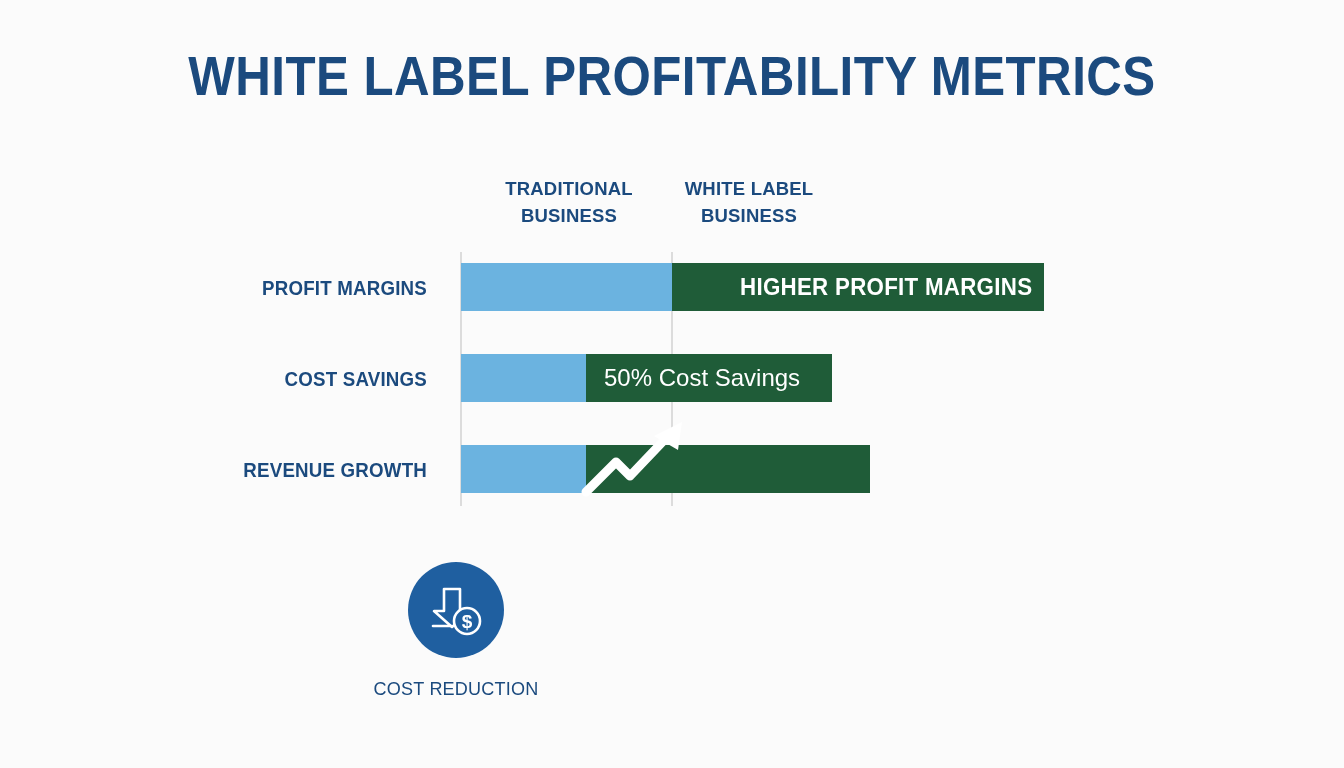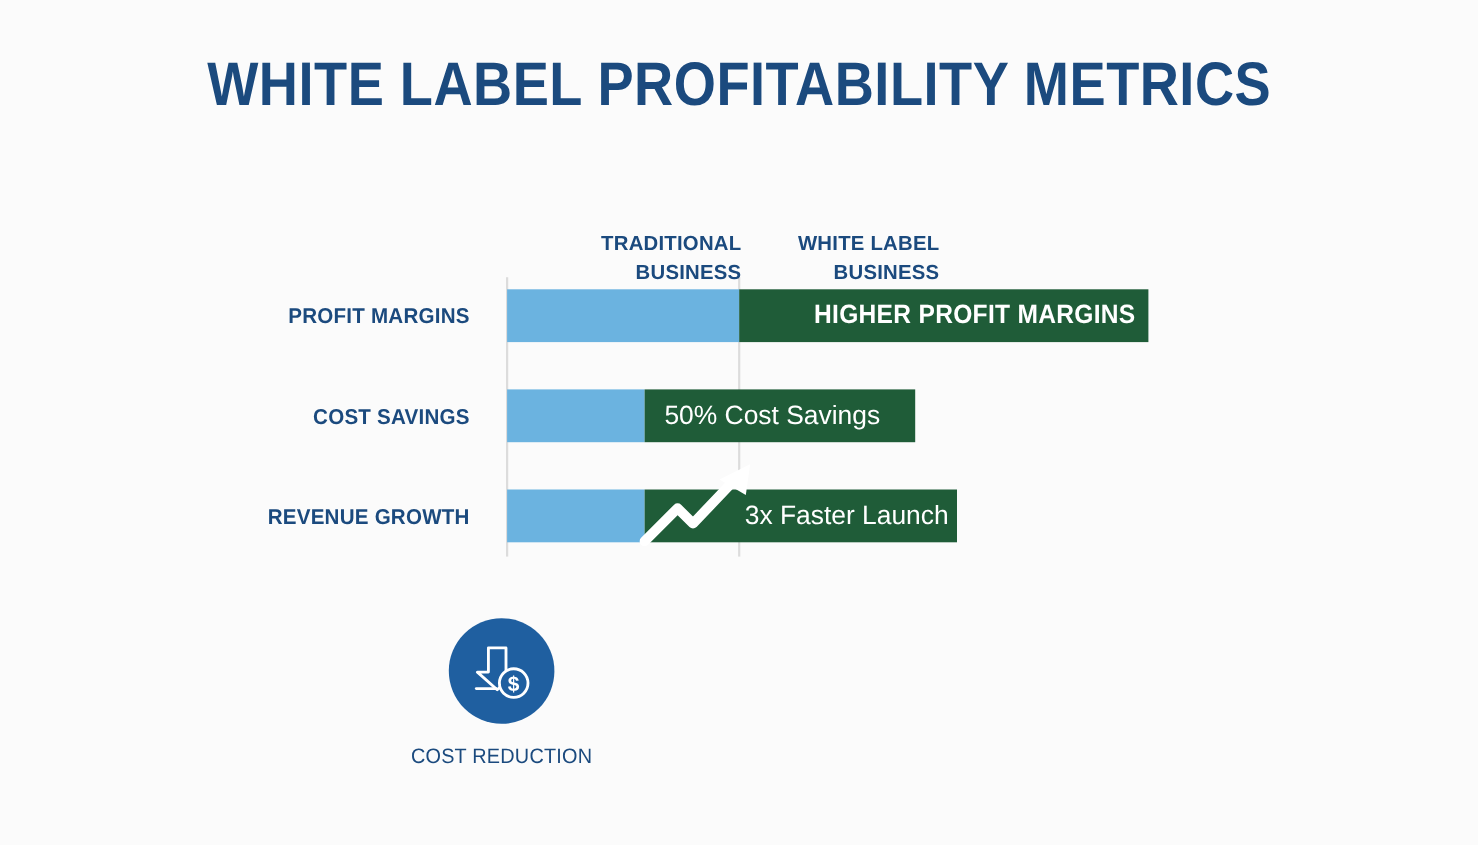--- a/index.html
+++ b/index.html
@@ -49,27 +49,26 @@
     height: 254px;
     background: #dcdcdc;
   }
   #gridline-left  { left: 460px; }
   #gridline-right { left: 671px; }
 
   .col-header {
     position: absolute;
     top: 176px;
     width: 210px;
-    text-align: right;
+    text-align: center;
     font-size: 18.5px;
     font-weight: 700;
     color: #1b4a7e;
     letter-spacing: 0.2px;
     line-height: 1.45;
-    margin-top: 32px;
   }
   #col-header-traditional { left: 464px; }
   #col-header-whitelabel  { left: 644px; }
   .col-header .line { display: block; }
 
   .row-label {
     position: absolute;
     width: 320px;
     text-align: right;
     font-size: 19.5px;
@@ -186,21 +185,20 @@
   <div class="bar-text mixed r1" style="left:604px;">50% Cost Savings</div>
 
   <div class="bar bar-traditional r2" style="left:461px; width:125px;"></div>
   <div class="bar bar-whitelabel r2" style="left:586px; width:284px;"></div>
 
   <svg id="growth-arrow" viewBox="0 0 118 82">
     <polyline points="8,74 38,44 52,58 92,16" fill="none" stroke="#ffffff" stroke-width="9" stroke-linecap="round" stroke-linejoin="round"></polyline>
     <polygon points="104,4 100,32 76,18" fill="#ffffff"></polygon>
   </svg>
 
-  <div class="bar-text mixed r2" style="left:677px;">3x Faster Launch</div>
 </div>
 
 <div id="benefits">
 
   <div class="benefit" id="benefit-0">
     <div class="benefit-circle" style="background:#1f5fa0;">
       <svg width="62" height="62" viewBox="0 0 62 62">
         <path d="M19 10 H35 V32 H45 L27 48 L9 32 H19 Z" fill="none" stroke="#ffffff" stroke-width="2.6" stroke-linejoin="round" stroke-linecap="round"></path>
         <line x1="8" y1="47" x2="26" y2="47" stroke="#ffffff" stroke-width="2.6" stroke-linecap="round"></line>
         <circle cx="42" cy="42" r="13" fill="#1f5fa0" stroke="#ffffff" stroke-width="2.6"></circle>

